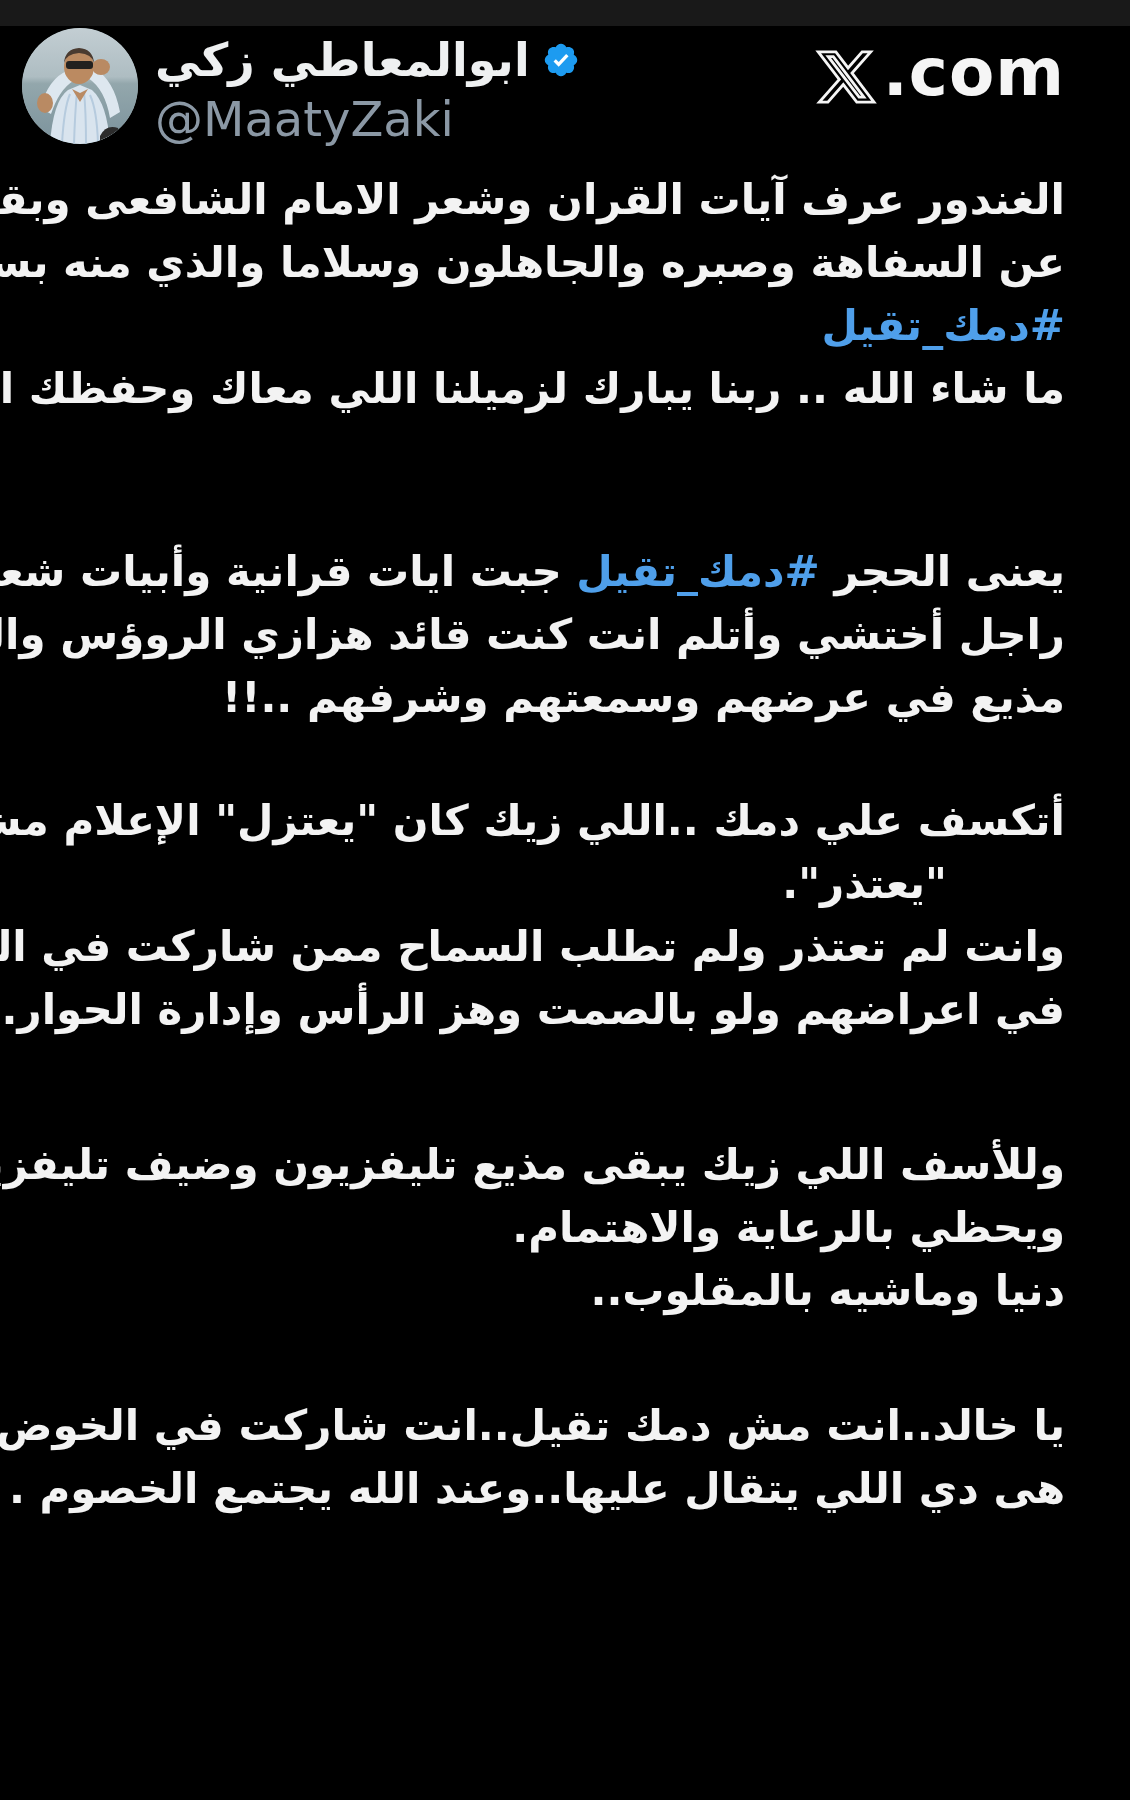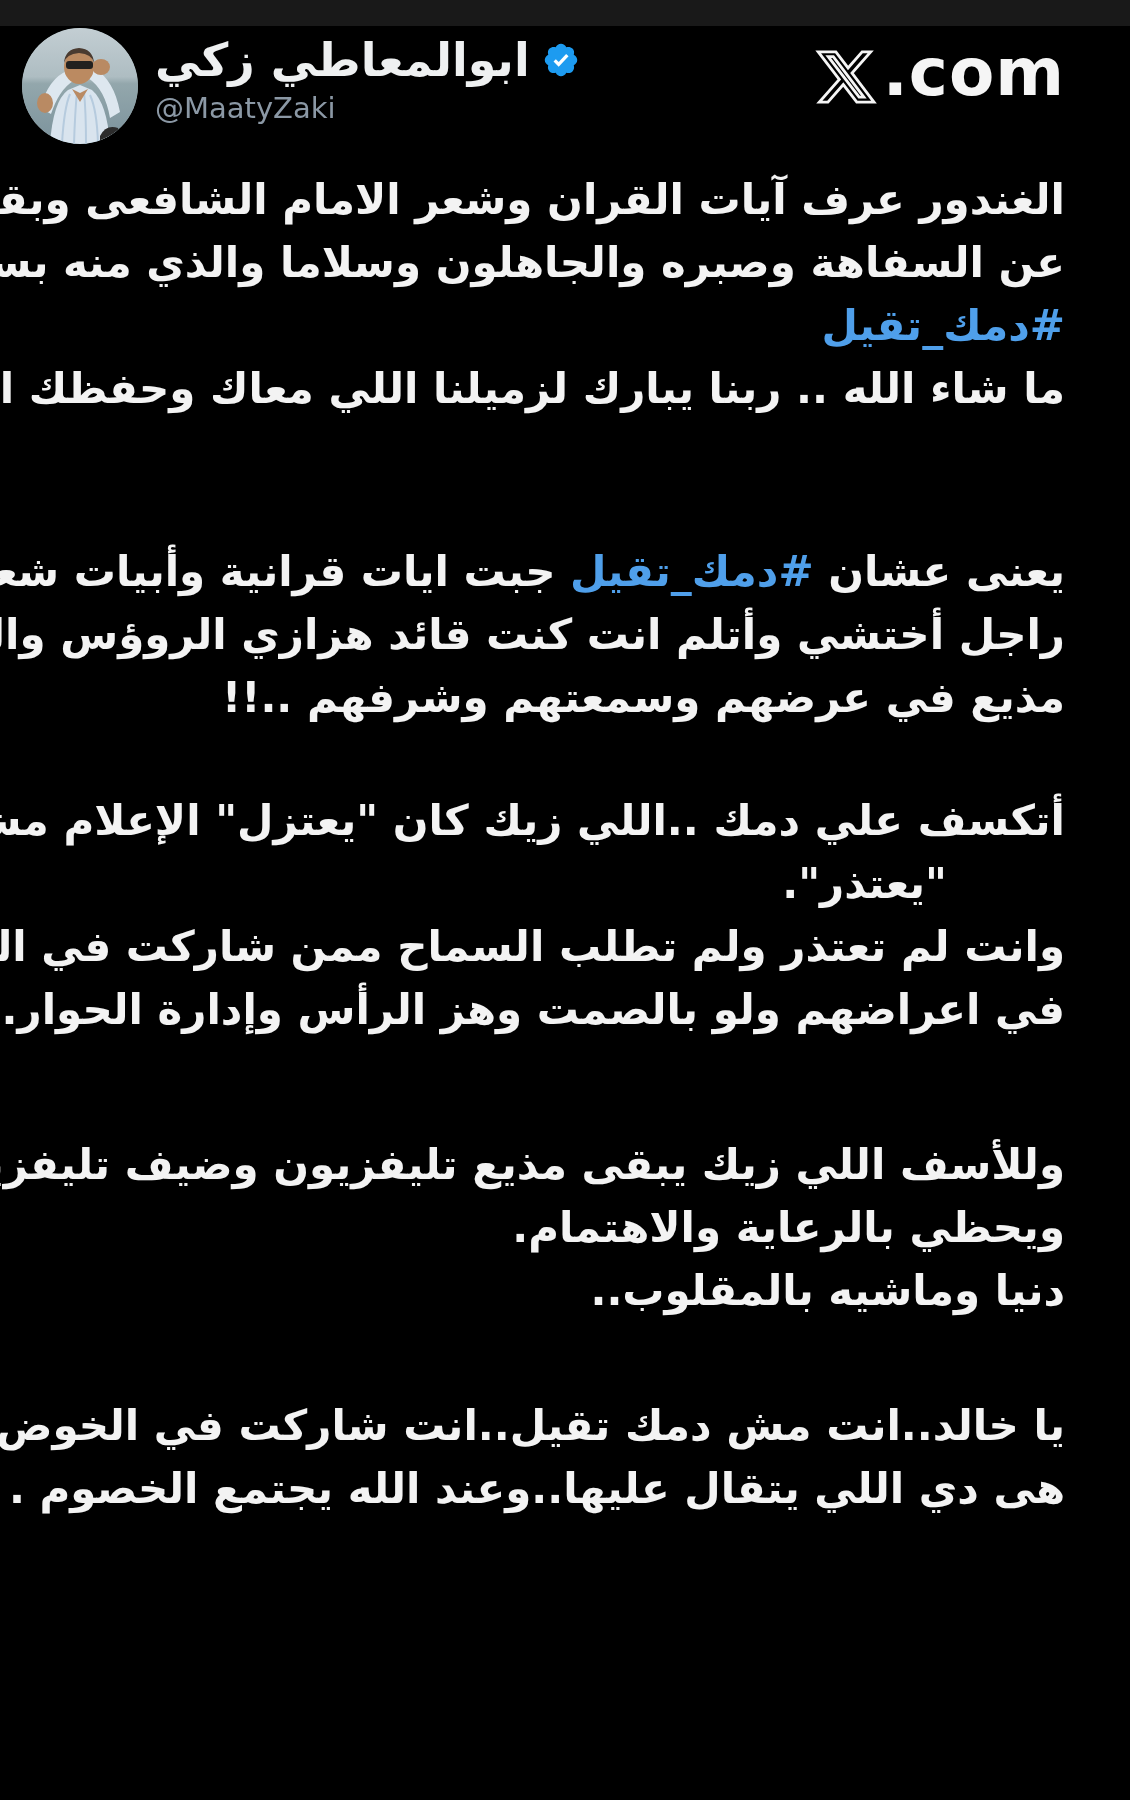--- a/index.html
+++ b/index.html
@@ -9,21 +9,21 @@
   .top-strip{position:absolute;top:0;left:0;width:100%;height:26px;background:#191919;}
 
   
   .header{position:absolute;top:26px;left:0;width:100%;height:140px;}
   .avatar{position:absolute;top:2px;left:22px;width:116px;height:116px;border-radius:50%;
           overflow:hidden;background:#9aa9ae;}
   .id-block{position:absolute;left:155px;top:8px;}
   .name-row{display:flex;direction:ltr;align-items:center;gap:12px;}
   .display-name{color:#eef0f1;font-size:46px;font-weight:700;direction:rtl;line-height:1.15;}
   .badge{display:inline-flex;width:38px;height:38px;}
-  .handle{color:#8b98a5;font-size:29px;font-weight:400;margin-top:4px;direction:ltr;}
+  .handle{color:#8b98a5;font-size:48px;font-weight:400;margin-top:4px;direction:ltr;}
   .site-logo{position:absolute;right:65px;top:14px;display:flex;align-items:flex-end;gap:6px;}
   .dotcom{color:#f5f5f5;font-size:66px;font-weight:700;letter-spacing:1px;line-height:1;}
   .x-glyph{display:inline-flex;width:62px;height:62px;margin-bottom:-2px;}
 
   
   .tweet-body{position:absolute;top:168px;left:0;right:0;padding:0 65px;
               direction:rtl;text-align:right;color:#f3f3f3;
               font-size:42px;font-weight:700;line-height:63px;}
   .para{margin:0 0 63px 0;}
   .para:nth-of-type(1){margin-bottom:120px;}
@@ -103,21 +103,21 @@
   </div>
 
   <div class="tweet-body">
       <div class="para">
         <div class="line"><span>الغندور عرف آيات القران وشعر الامام الشافعى وبقي يتكلم</span></div>
         <div class="line"><span>عن السفاهة وصبره والجاهلون وسلاما والذي منه بسبب كلمه</span></div>
         <div class="line"><span class="hashtag" style="color: rgb(79, 159, 234);">#دمك_تقيل</span></div>
         <div class="line"><span>ما شاء الله .. ربنا يبارك لزميلنا اللي معاك وحفظك البوقين</span></div>
       </div>
       <div class="para">
-        <div class="line"><span>يعنى عشان </span><span class="hashtag" style="color: rgb(79, 159, 234);">#دمك_تقيل</span><span> جبت ايات قرانية وأبيات شعرية ..يا</span></div>
+        <div class="line"><span>يعنى الحجر </span><span class="hashtag" style="color: rgb(79, 159, 234);">#دمك_تقيل</span><span> جبت ايات قرانية وأبيات شعرية ..يا</span></div>
         <div class="line"><span>راجل أختشي وأتلم انت كنت قائد هزازي الروؤس والناس</span></div>
         <div class="line"><span>مذيع في عرضهم وسمعتهم وشرفهم ..!!</span></div>
       </div>
       <div class="para">
         <div class="line"><span>أتكسف علي دمك ..اللي زيك كان "يعتزل" الإعلام مش بس</span></div>
         <div class="line indent"><span>"يعتذر".</span></div>
         <div class="line"><span>وانت لم تعتذر ولم تطلب السماح ممن شاركت في الخوض</span></div>
         <div class="line"><span>في اعراضهم ولو بالصمت وهز الرأس وإدارة الحوار.</span></div>
       </div>
       <div class="para">

